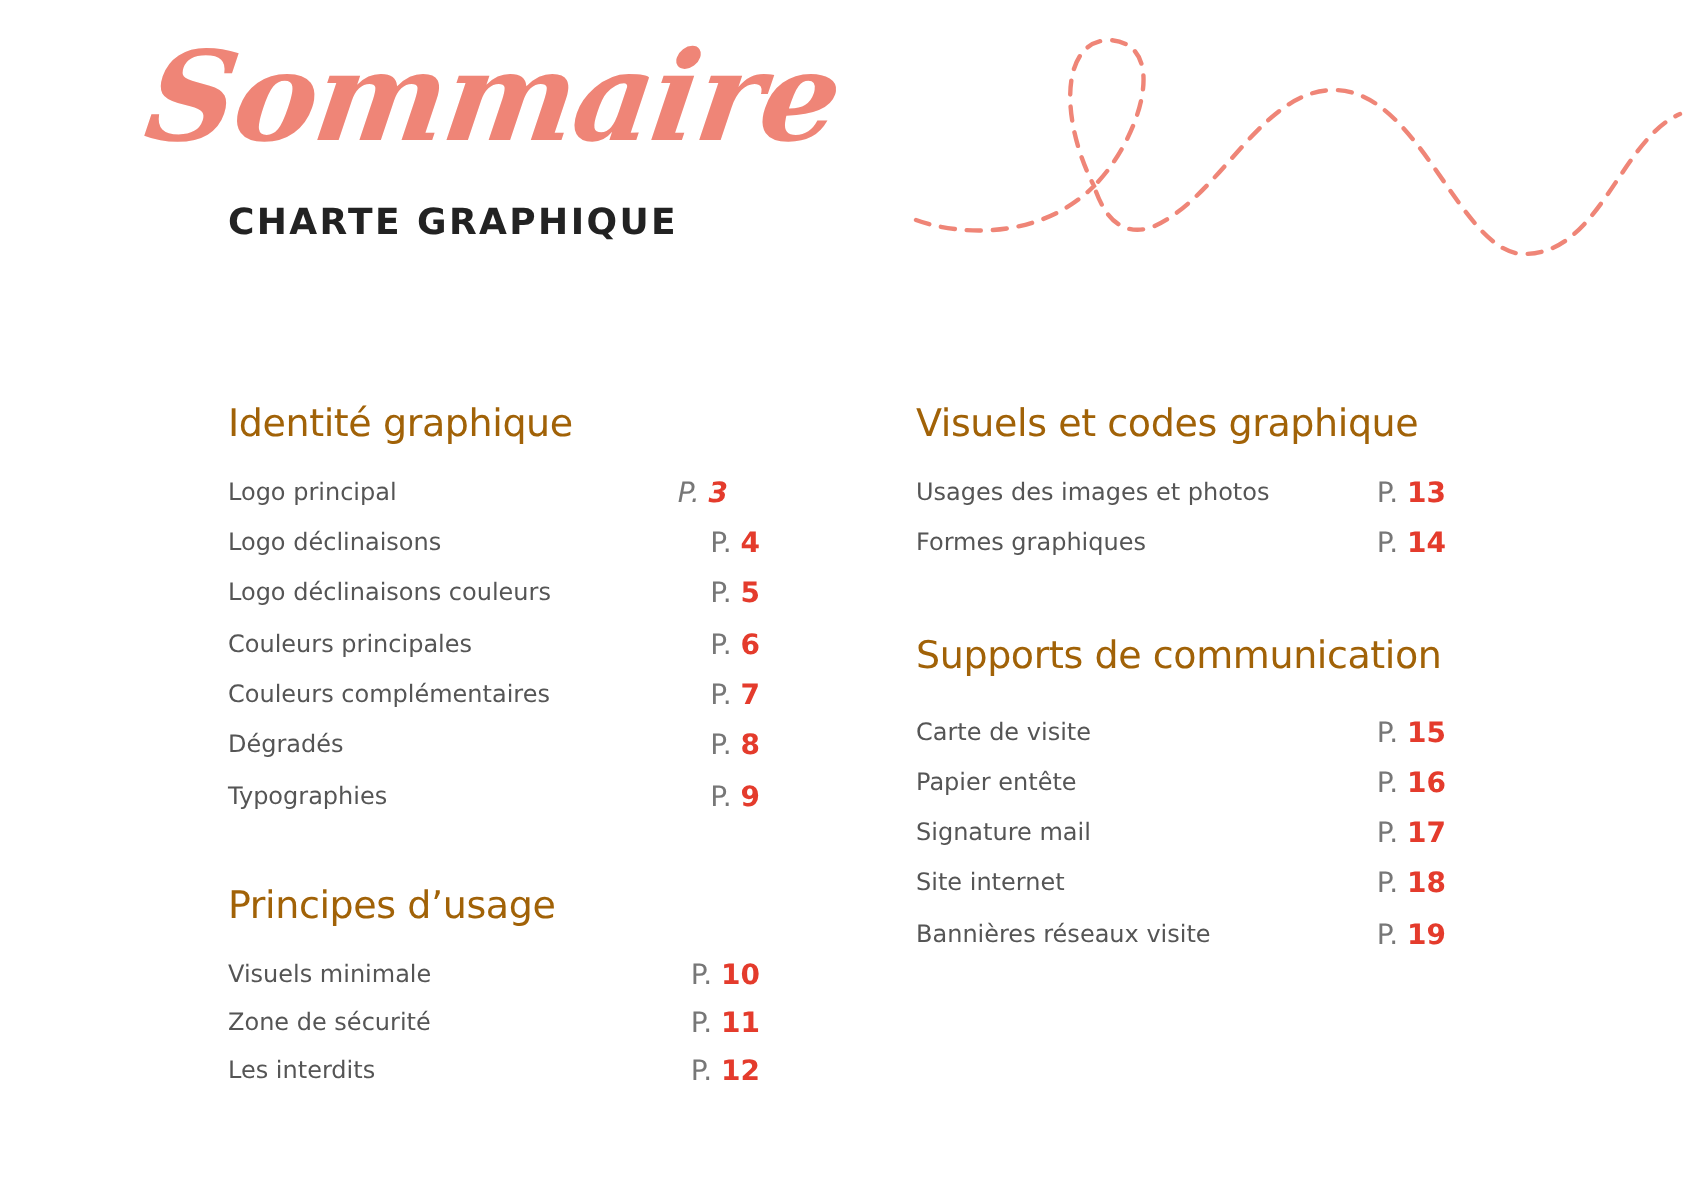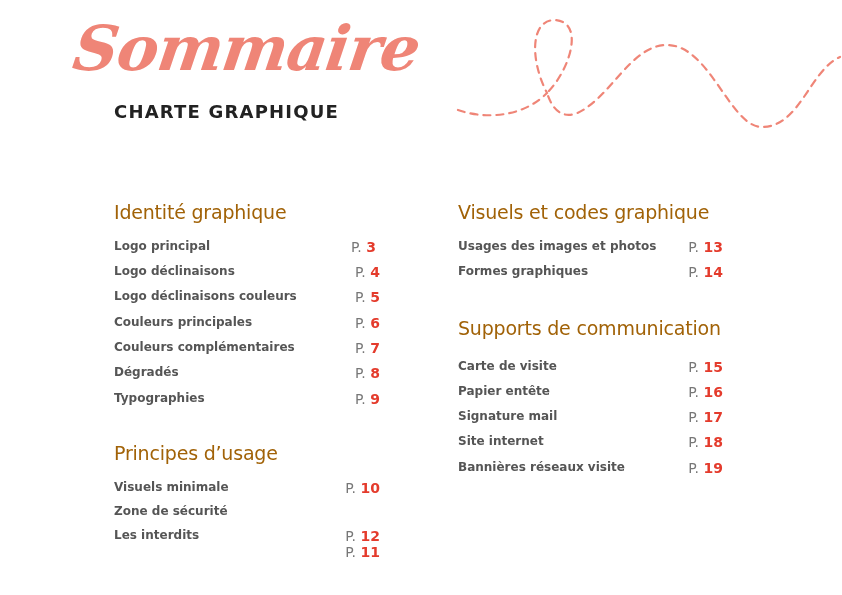--- a/index.html
+++ b/index.html
@@ -18,40 +18,40 @@
       font-family: "DejaVu Sans", sans-serif; font-weight: bold;
       font-size: 18px; letter-spacing: 1.2px; color:#222222;
     }
     .squiggle { position:absolute; left:0; top:0; }
     .section { position:absolute; }
     .section h2 {
       margin:0; font-weight:normal; font-size:19px; color:#a16207;
       font-family: "DejaVu Sans", sans-serif; letter-spacing:-0.2px;
     }
     .row { position:absolute; left:0; font-size:12px; color:#555555; white-space:nowrap; }
-    .row .label { position:absolute; left:0; top:0;font-weight:bold; }
+    .row .label { position:absolute; left:0; top:0; }
     .row .ref { position:absolute; top:0; text-align:right; white-space:nowrap; font-size:14px; }
     .ref .p { color:#777777; }
     .ref .num { color:#e43b2c; font-weight:bold; }
   </style>
 </head>
 <body>
 
 <div class="title">Sommaire</div>
 <div class="subtitle">CHARTE GRAPHIQUE</div>
 
 <svg class="squiggle" width="842" height="160" viewBox="0 0 842 160">
   <path d="M458 110 C 480 118, 520 120, 547 93 C 530 60, 530 20, 555 20 C 585 22, 570 70, 547 93 C 552 108, 560 118, 575 114 C 610 100, 630 45, 667 45 C 710 45, 730 127, 762 127 C 800 127, 810 70, 840 57" fill="none" stroke="#ef8577" stroke-width="2.2" stroke-dasharray="7 6" stroke-linecap="round"></path>
 </svg>
 
 <div class="section" style="left:114px; top:201px; width:266px;">
   <h2>Identité graphique</h2>
   <div class="row" style="top:38px; width:266px;">
     <span class="label">Logo principal</span>
-    <span class="ref" style="right:4px;"><span class="p">P.</span> <span class="num">3</span></span>
+    <span class="ref" style="right:16px;font-style:italic;"><span class="p">P.</span> <span class="num">3</span></span>
   </div>
   <div class="row" style="top:63px; width:266px;">
     <span class="label">Logo déclinaisons</span>
     <span class="ref" style="right:0;"><span class="p">P.</span> <span class="num">4</span></span>
   </div>
   <div class="row" style="top:88px; width:266px;">
     <span class="label">Logo déclinaisons couleurs</span>
     <span class="ref" style="right:0;"><span class="p">P.</span> <span class="num">5</span></span>
   </div>
   <div class="row" style="top:114px; width:266px;">
@@ -73,21 +73,21 @@
 </div>
 
 <div class="section" style="left:114px; top:442px; width:266px;">
   <h2>Principes d’usage</h2>
   <div class="row" style="top:38px; width:266px;">
     <span class="label">Visuels minimale</span>
     <span class="ref" style="right:0;text-align:right;"><span class="p">P.</span> <span class="num">10</span></span>
   </div>
   <div class="row" style="top:62px; width:266px;">
     <span class="label">Zone de sécurité</span>
-    <span class="ref" style="right:0;margin-top:40px;"><span class="p">P.</span> <span class="num">11</span></span>
+    <span class="ref" style="right:0;"><span class="p">P.</span> <span class="num">11</span></span>
   </div>
   <div class="row" style="top:86px; width:266px;">
     <span class="label">Les interdits</span>
     <span class="ref" style="right:0;"><span class="p">P.</span> <span class="num">12</span></span>
   </div>
 </div>
 
 <div class="section" style="left:458px; top:201px; width:265px;">
   <h2>Visuels et codes graphique</h2>
   <div class="row" style="top:38px; width:265px;">

